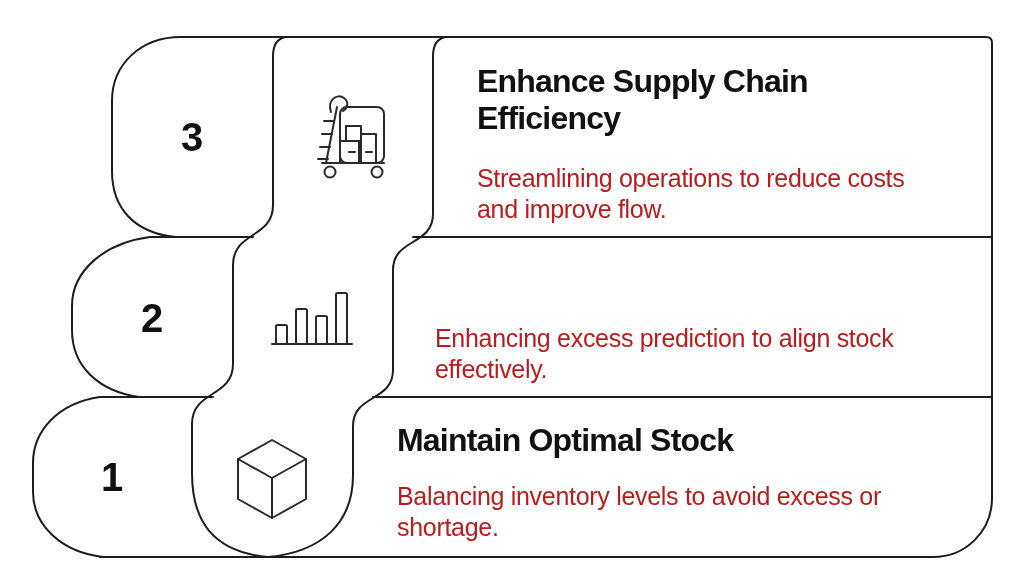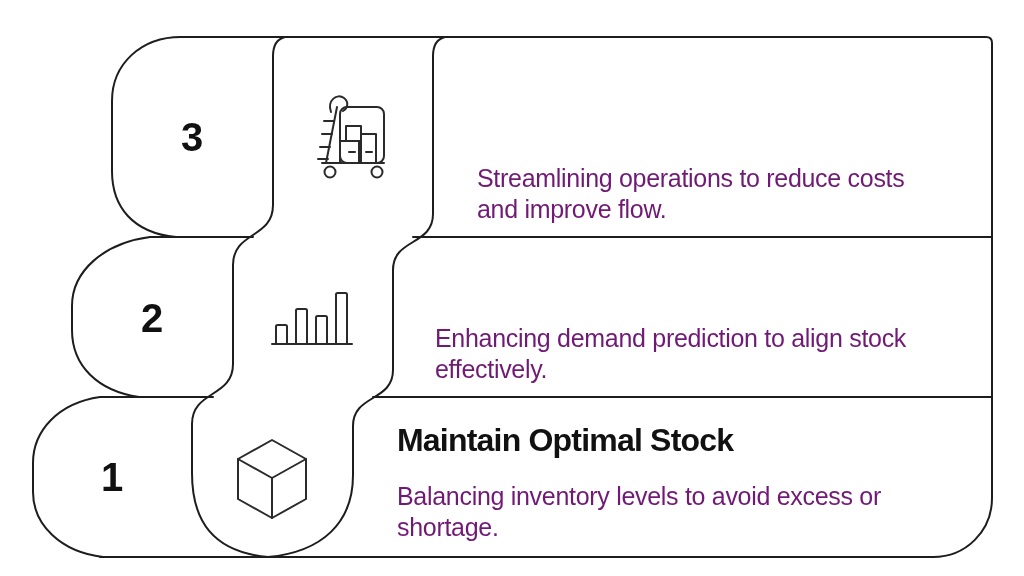--- a/index.html
+++ b/index.html
@@ -10,21 +10,21 @@
   .stage svg{position:absolute;left:0;top:0;}
   .txt{position:absolute;color:#111;white-space:pre-line;}
   .step-num{
     position:absolute;width:60px;text-align:center;
     font-size:40px;font-weight:700;line-height:46px;color:#111;
   }
   .step-title{
     font-size:32px;font-weight:700;line-height:37px;letter-spacing:-0.8px;width:470px;
   }
   .step-desc{
-    font-size:25px;font-weight:400;line-height:31px;letter-spacing:-0.3px;width:540px;color:#701a75;
+    font-size:25px;font-weight:400;line-height:31px;letter-spacing:-0.3px;width:540px;color:#b91c1c;
   }
   
   .t3{left:477px;top:63px;}
   .b3{left:477px;top:163px;}
   .n3{left:162px;top:114px;}
   
   .t2{left:435px;top:264px;}
   .b2{left:435px;top:323px;}
   .n2{left:122px;top:295px;}
   
@@ -82,25 +82,27 @@
     </g>
 
     <g fill="none" stroke="#2a2a2a" stroke-width="2" stroke-linecap="round" stroke-linejoin="round">
       <path d="M 272,440 L 306,459 L 306,499 L 272,518 L 238,499 L 238,459 Z"></path>
       <path d="M 238,459 L 272,478 L 306,459"></path>
       <path d="M 272,478 L 272,518"></path>
     </g>
   </svg>
 
   <div class="step-num n3">3</div>
+  <div class="txt step-title t3">Enhance Supply Chain
+Efficiency</div>
   <div class="txt step-desc b3">Streamlining operations to reduce costs
 and improve flow.</div>
 
   <div class="step-num n2">2</div>
-  <div class="txt step-desc b2">Enhancing demand prediction to align stock
+  <div class="txt step-desc b2">Enhancing excess prediction to align stock
 effectively.</div>
 
   <div class="step-num n1">1</div>
   <div class="txt step-title t1">Maintain Optimal Stock</div>
   <div class="txt step-desc b1">Balancing inventory levels to avoid excess or
 shortage.</div>
 
 </div>
 
 </body></html>

